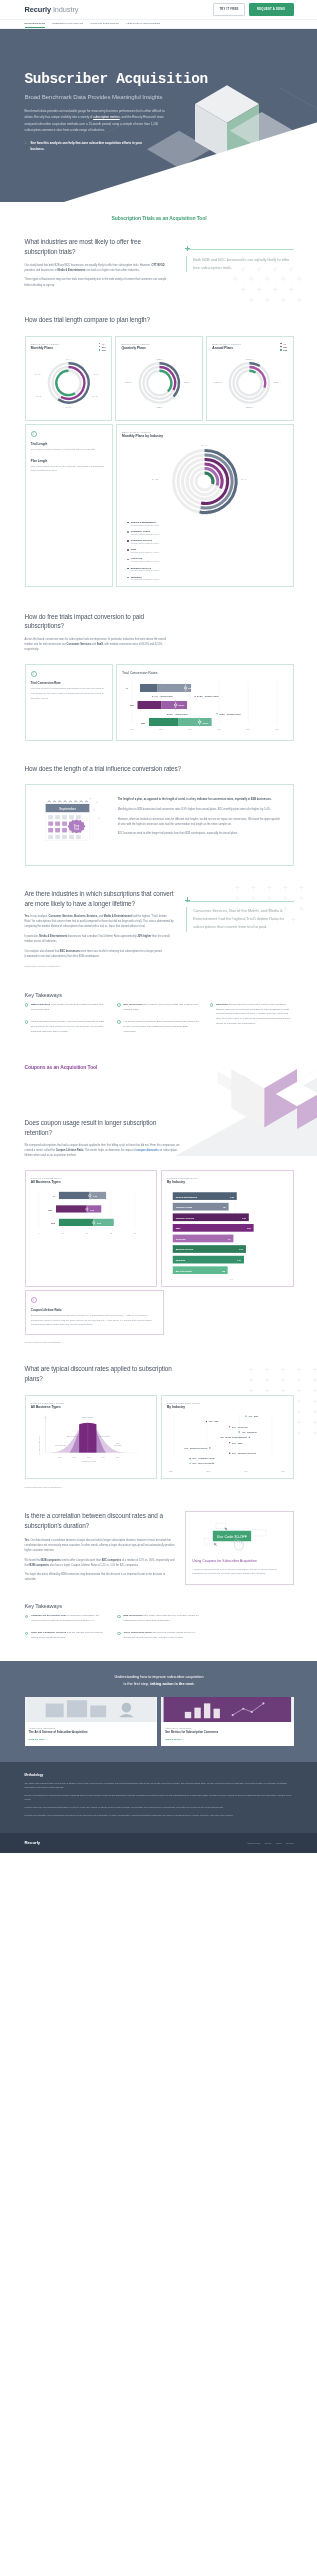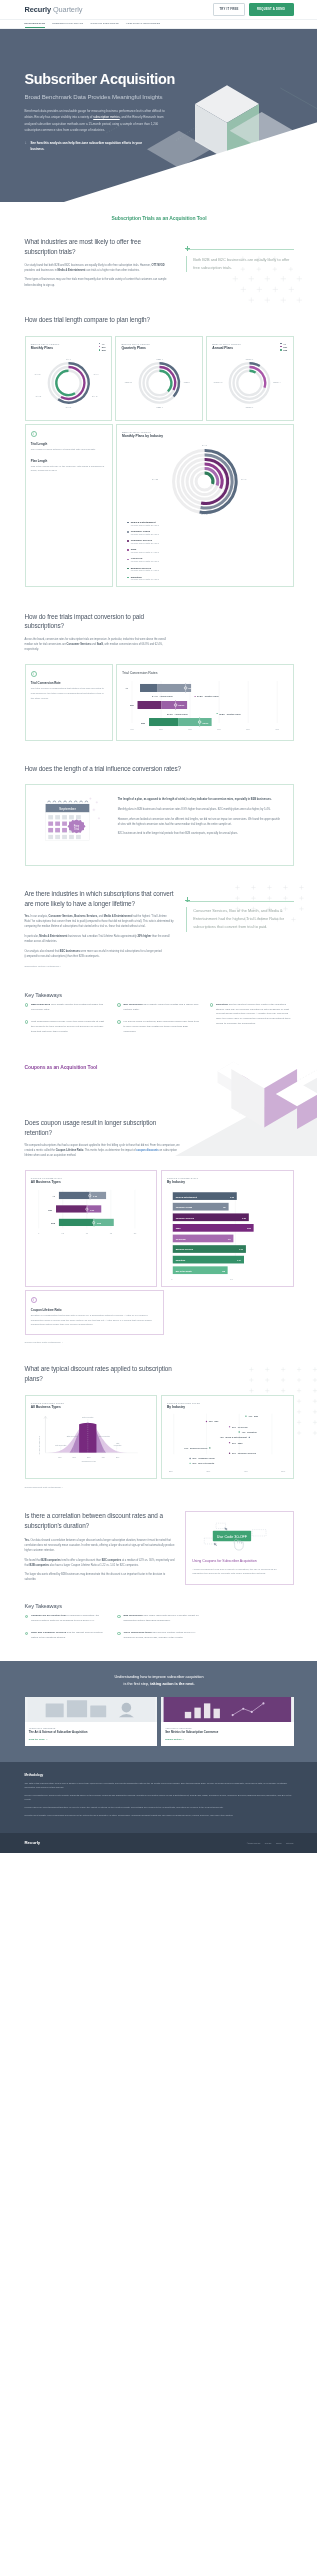--- a/index.html
+++ b/index.html
@@ -40,21 +40,21 @@
     color:#6e7c89; padding:2.1px 0 2.1px; cursor:pointer; position:relative;
   }
   .navitem.active { color:#3b4a59; border-bottom:1.1px solid #3f9e74; }
 
   
   .hero {
     position:relative; background:#566479; height:173px; overflow:hidden;
   }
   .hero-inner { position:relative; z-index:3; padding:43px 24.5px 0; }
   .hero h1 {
-    font-size:14.4px; color:#fff; font-weight:700; letter-spacing:-0.3px; line-height:1.1;
+    font-size:14.4px; color:#fff; font-weight:700; letter-spacing:-0.3px; line-height:1.1;font-family:Liberation Mono, monospace;
   }
   .hero h2 {
     font-size:6.1px; color:#c3cbd5; font-weight:400; margin-top:5.3px; letter-spacing:-0.1px;
   }
   .hero p {
     font-size:3px; color:#d2d8e0; line-height:2.05; margin-top:8.5px; max-width:149px;
   }
   .hero p a { color:#fff; text-decoration:underline; }
   .hero-cta { display:flex; gap:3.7px; margin-top:7.4px; max-width:130px; align-items:flex-start; }
   .hero-cta .arrow { color:#aab4c2; font-size:4.8px; line-height:1; padding-top:1.1px; }
@@ -166,21 +166,21 @@
   svg { display:block; }
 </style>
 </head>
 <body>
 
 <div class="page">
 
   <div class="topbar">
     <div class="brand">
       <span class="b1">Recurly</span>
-      <span class="b2">Quarterly</span>
+      <span class="b2">Industry</span>
     </div>
     <div class="topbtns">
       <button class="btn-outline">TRY IT FREE</button>
       <button class="btn-solid">REQUEST A DEMO</button>
     </div>
   </div>
 
   <div class="navbar">
     <div class="navitem active">INTRODUCTION</div>
     <div class="navitem">SUBSCRIPTION TRIALS</div>

